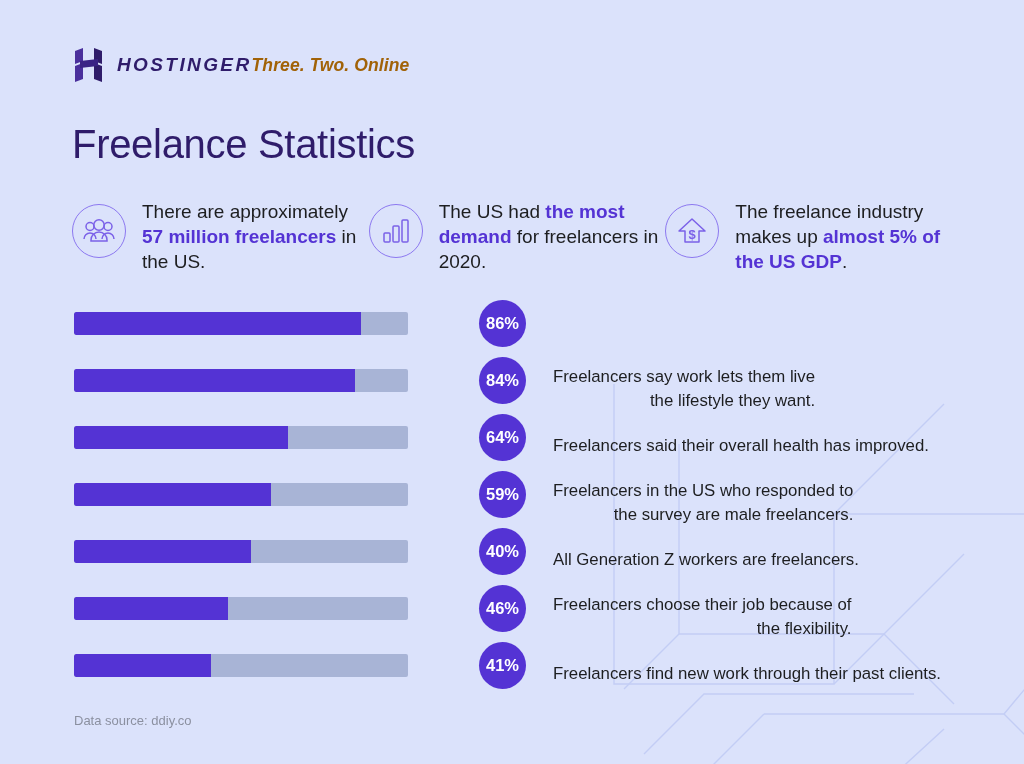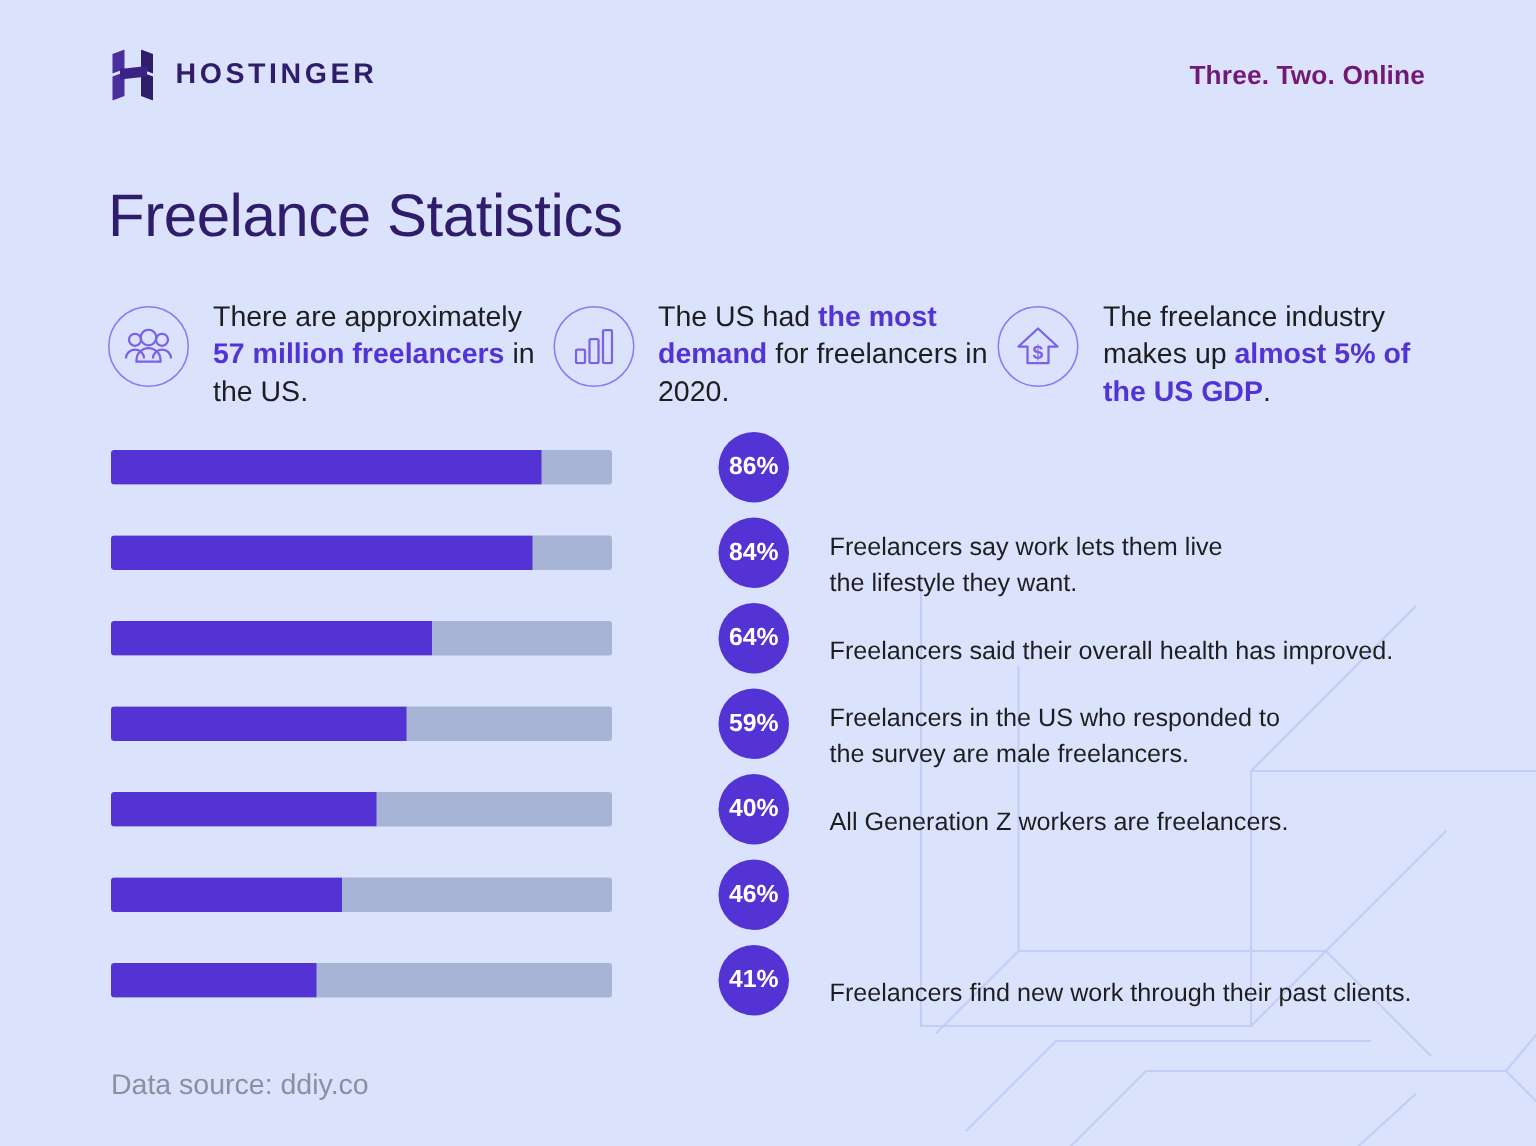--- a/index.html
+++ b/index.html
@@ -21,38 +21,39 @@
     pointer-events:none;
     opacity:1;
   }
   .watermark svg { width:100%; height:100%; display:block; }
 
   .page { position:relative; width:1024px; height:764px; z-index:2; }
 
   
   .header {
     position:absolute;
-    top:30px; left:74px; right:74px;
+    top:45px; left:74px; right:74px;
     height:40px;
     display:flex;
     align-items:center;
-    justify-content:space-between;
+    justify-content:flex-start;
+    font-style:italic;
   }
   .logo { display:flex; align-items:center; gap:13px; }
   .logo-mark { width:30px; height:34px; display:block; }
   .logo-text {
     font-size:19px;
     font-weight:bold;
     letter-spacing:2.4px;
     color:#2f1c6a;
   }
   .tagline {
     font-size:17.5px;
     font-weight:bold;
-    color:#701a75;
+    color:#a16207;
     letter-spacing:0.1px;
   }
 
   
   .page-title {
     position:absolute;
     top:122px; left:72px;
     font-size:40px;
     font-weight:normal;
     color:#2f1c6a;
@@ -89,22 +90,23 @@
     line-height:25px;
     color:#1d1e20;
     padding-top:3px;
     max-width:225px;
   }
   .hl { color:#5433d4; font-weight:bold; }
 
   
   .bars {
     position:absolute;
-    top:291px; left:74px;
+    top:303px; left:74px;
     width:900px;
+    text-align:right;
   }
   .bar-row {
     position:relative;
     height:57px;
   }
   .track {
     position:absolute;
     top:9px; left:0;
     width:334px; height:23px;
     background:#a8b4d6;
@@ -138,21 +140,21 @@
     font-size:16.8px;
     line-height:24px;
     color:#1d1e20;
     white-space:pre-line;
   }
 
   
   .source {
     position:absolute;
     left:74px; top:713px;
-    font-size:19px;
+    font-size:13px;
     color:#8b90a0;
   }
 </style>
 </head>
 <body>
 
 <div class="watermark">
   <svg viewBox="0 0 470 420" xmlns="http://www.w3.org/2000/svg">
     <g fill="none" stroke="#c3cdf5" stroke-width="1.4">
       <path d="M30 0 L30 300 L250 300 L250 130 L470 130"></path>
@@ -270,20 +272,22 @@
           <div class="fill" style="width: 53%;"></div>
         </div>
         <div class="badge">40%</div>
         <div class="bar-label">All Generation Z workers are freelancers.</div>
       </div>
       <div class="bar-row">
         <div class="track">
           <div class="fill" style="width: 46%;"></div>
         </div>
         <div class="badge">46%</div>
+        <div class="bar-label">Freelancers choose their job because of
+the flexibility.</div>
       </div>
       <div class="bar-row">
         <div class="track">
           <div class="fill" style="width: 41%;"></div>
         </div>
         <div class="badge">41%</div>
         <div class="bar-label">Freelancers find new work through their past clients.</div>
       </div>
     </div>
 

